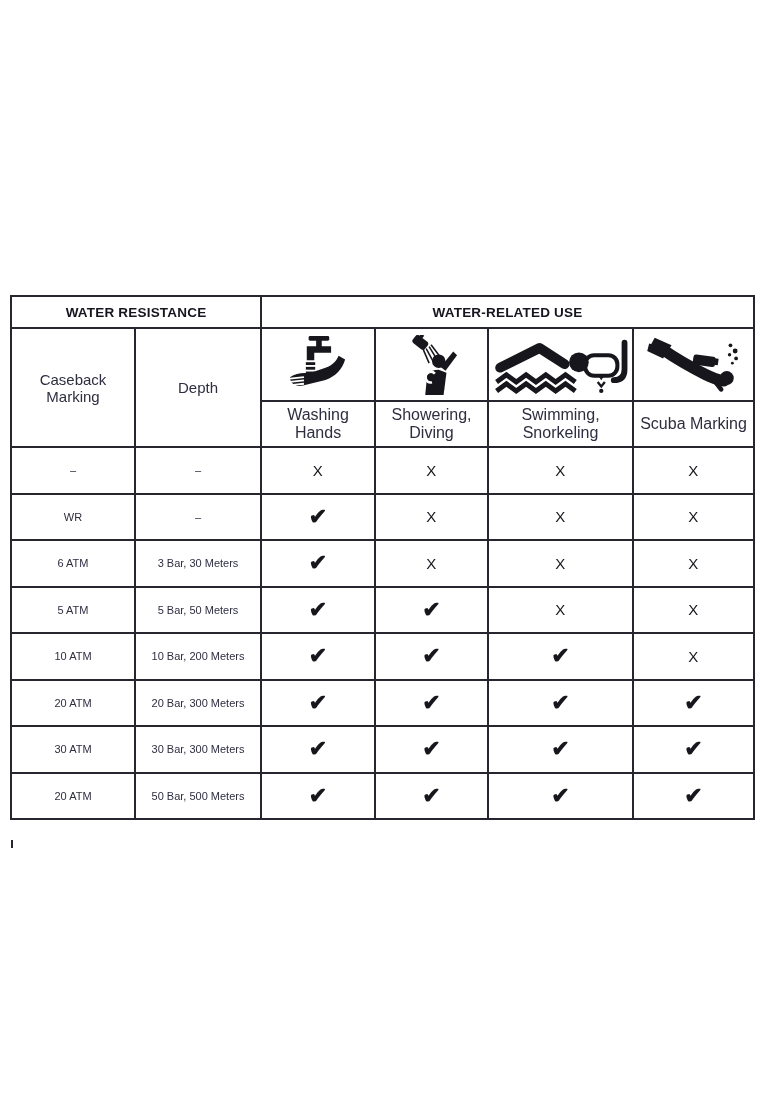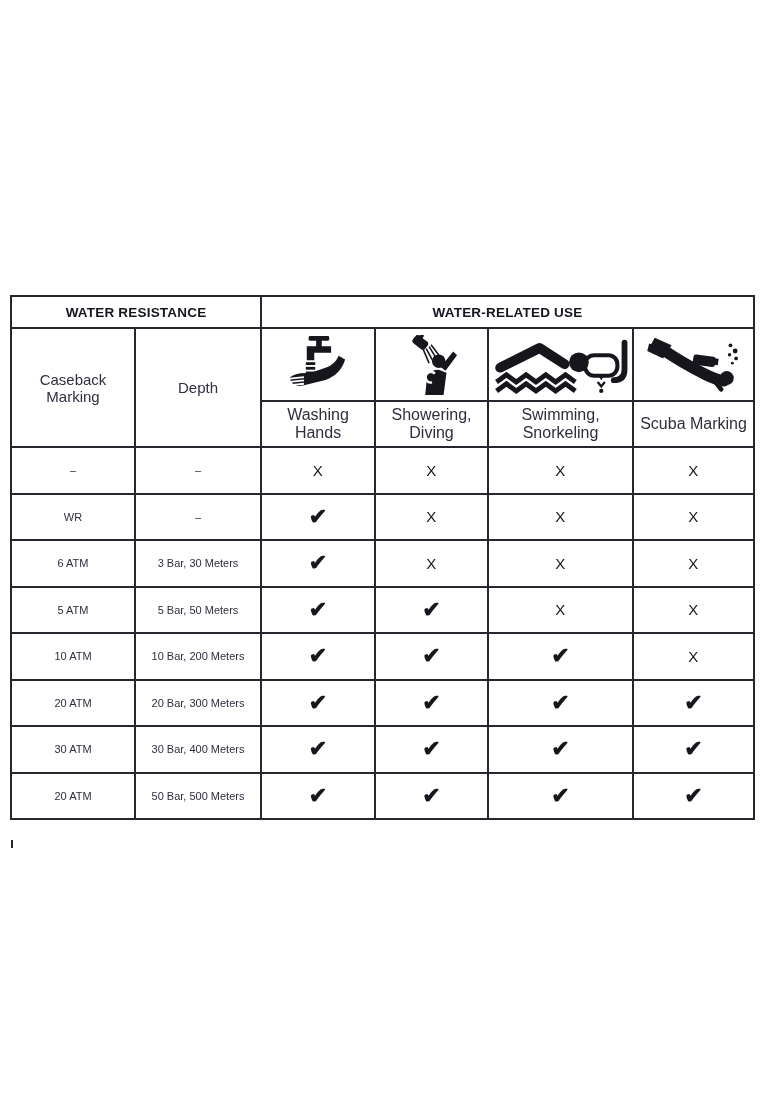--- a/index.html
+++ b/index.html
@@ -219,21 +219,21 @@
       <tr class="data-row">
         <td class="text-cell">20 ATM</td>
         <td class="text-cell">20 Bar, 300 Meters</td>
         <td class="mark is-check">✔</td>
         <td class="mark is-check">✔</td>
         <td class="mark is-check">✔</td>
         <td class="mark is-check">✔</td>
       </tr>
       <tr class="data-row">
         <td class="text-cell">30 ATM</td>
-        <td class="text-cell">30 Bar, 400 Meters</td>
+        <td class="text-cell">30 Bar, 300 Meters</td>
         <td class="mark is-check">✔</td>
         <td class="mark is-check">✔</td>
         <td class="mark is-check">✔</td>
         <td class="mark is-check">✔</td>
       </tr>
       <tr class="data-row">
         <td class="text-cell">20 ATM</td>
         <td class="text-cell">50 Bar, 500 Meters</td>
         <td class="mark is-check">✔</td>
         <td class="mark is-check">✔</td>

